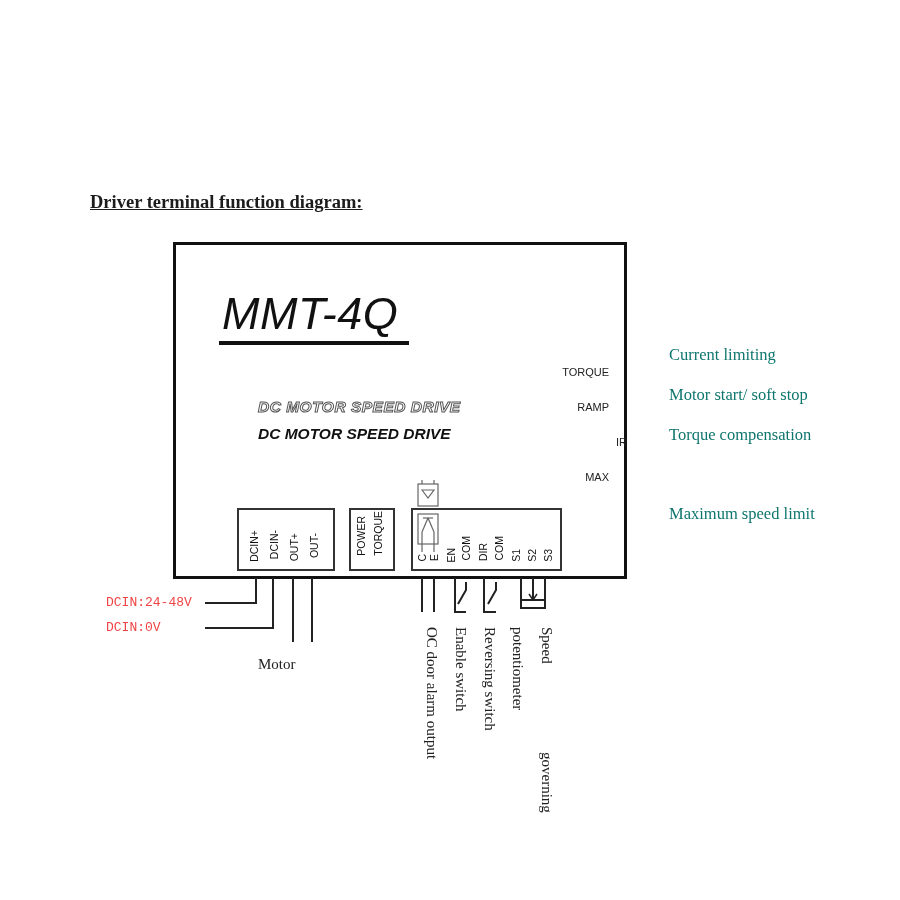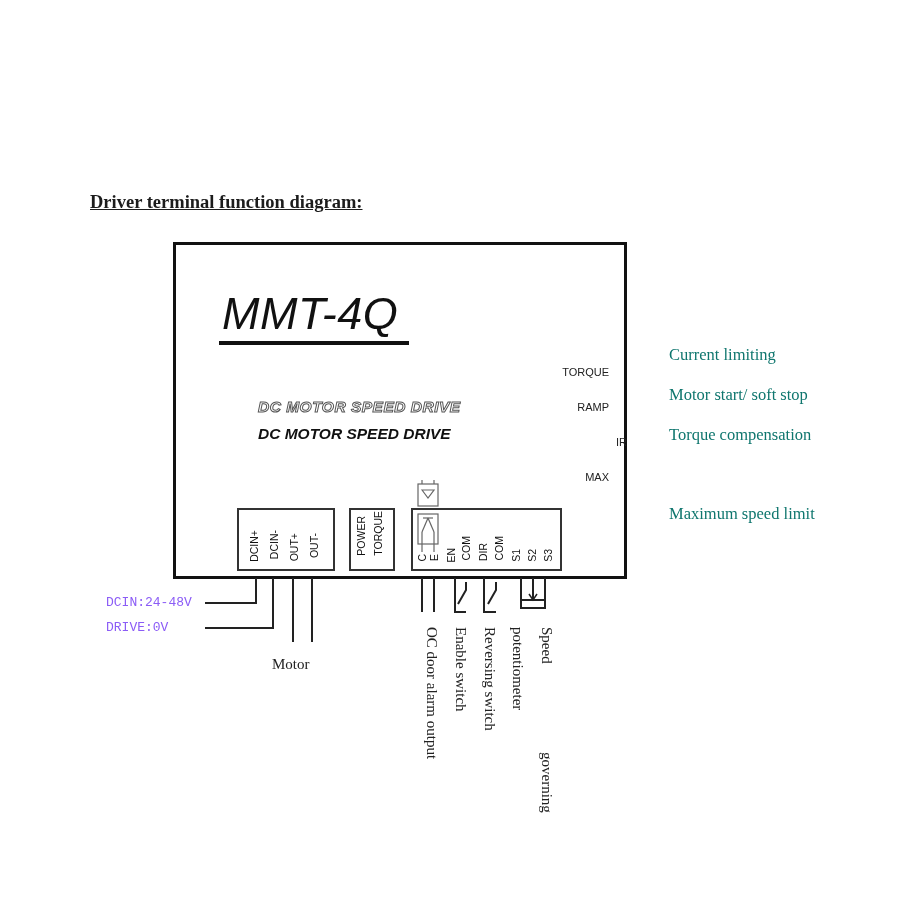--- a/index.html
+++ b/index.html
@@ -8,22 +8,22 @@
   .heading { left:90px; top:192px; font-family:"Liberation Serif", serif; font-weight:bold; font-size:18.5px; color:#1c1c1c; white-space:nowrap;text-decoration:underline; }
   .main-box { left:173px; top:242px; width:448px; height:331px; border:3.5px solid #111; }
   .model { left:222px; top:288px; font-family:Liberation Sans, sans-serif; font-style:italic; font-size:45px; color:#111; letter-spacing:0.5px; white-space:nowrap; }
   .model-underline { left:219px; top:341px; width:190px; height:4px; background:#111; }
   .sub-outline { left:258px; top:398px; font-family:"Liberation Sans", sans-serif; font-style:italic; font-weight:bold; font-size:15.5px; color:#fff; -webkit-text-stroke:1px #555; letter-spacing:0.5px; white-space:nowrap; }
   .sub-solid { left:258px; top:425px; font-family:"Liberation Sans", sans-serif; font-style:italic; font-weight:bold; font-size:15.5px; color:#111; white-space:nowrap; }
   .pot-label { font-family:"Liberation Sans", sans-serif; font-size:11px; color:#222; text-align:right; width:80px; white-space:nowrap; }
   .func-label { left:669px; font-family:"Liberation Serif", serif; font-size:16.5px; color:#0f766e; white-space:nowrap; }
   .terminal { border:2px solid #333; background:#fff; }
   .term-label { font-family:"Liberation Sans", sans-serif; font-size:10.5px; color:#111; writing-mode:vertical-rl; transform:rotate(180deg); white-space:nowrap; line-height:1; }
-  .dc-label { left:106px; font-family:"Liberation Mono", monospace; font-size:13px; color:#8b5cf6; white-space:nowrap; }
-  .motor-label { left:272px; top:656px; font-family:"Liberation Serif", serif; font-size:15px; color:#222; }
+  .dc-label { left:106px; font-family:"Liberation Mono", monospace; font-size:13px; color:#ef4444; white-space:nowrap; }
+  .motor-label { left:258px; top:656px; font-family:"Liberation Serif", serif; font-size:15px; color:#222; }
   .vlabel { font-family:"Liberation Serif", serif; font-size:15px; color:#222; writing-mode:vertical-rl; white-space:nowrap; line-height:1; }
 </style>
 </head>
 <body>
 
 <div class="abs heading">Driver terminal function diagram:</div>
 
 <div class="abs main-box"></div>
 
 <div class="abs model">MMT-4Q</div>
@@ -98,21 +98,21 @@
 
     <line x1="521" y1="578" x2="521" y2="608"></line>
     <line x1="545" y1="578" x2="545" y2="608"></line>
     <rect x="521" y="600" width="24" height="8"></rect>
     <line x1="533" y1="578" x2="533" y2="600"></line>
   </g>
   <path d="M529 594 L533 600 L537 594" stroke="#222" stroke-width="1.5" fill="none"></path>
 </svg>
 
 <div class="abs dc-label" style="top:595px;">DCIN:24-48V</div>
-<div class="abs dc-label" style="top:620px;">DRIVE:0V</div>
+<div class="abs dc-label" style="top:620px;">DCIN:0V</div>
 <div class="abs motor-label">Motor</div>
 
 <div class="abs vlabel" style="left:424px;top:627px;">OC door alarm output</div>
 <div class="abs vlabel" style="left:453px;top:627px;">Enable switch</div>
 <div class="abs vlabel" style="left:482px;top:627px;">Reversing switch</div>
 <div class="abs vlabel" style="left:510px;top:627px;">potentiometer</div>
 <div class="abs vlabel" style="left:539px;top:627px;">Speed</div>
 <div class="abs vlabel" style="left:539px;top:752px;">governing</div>
 
 </body></html>

